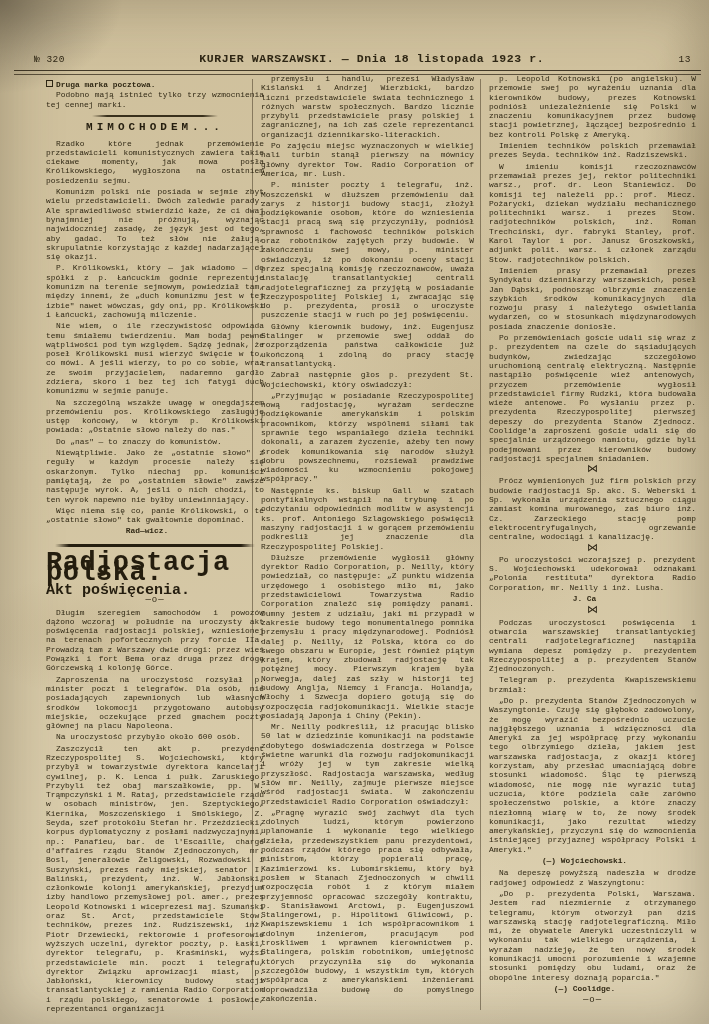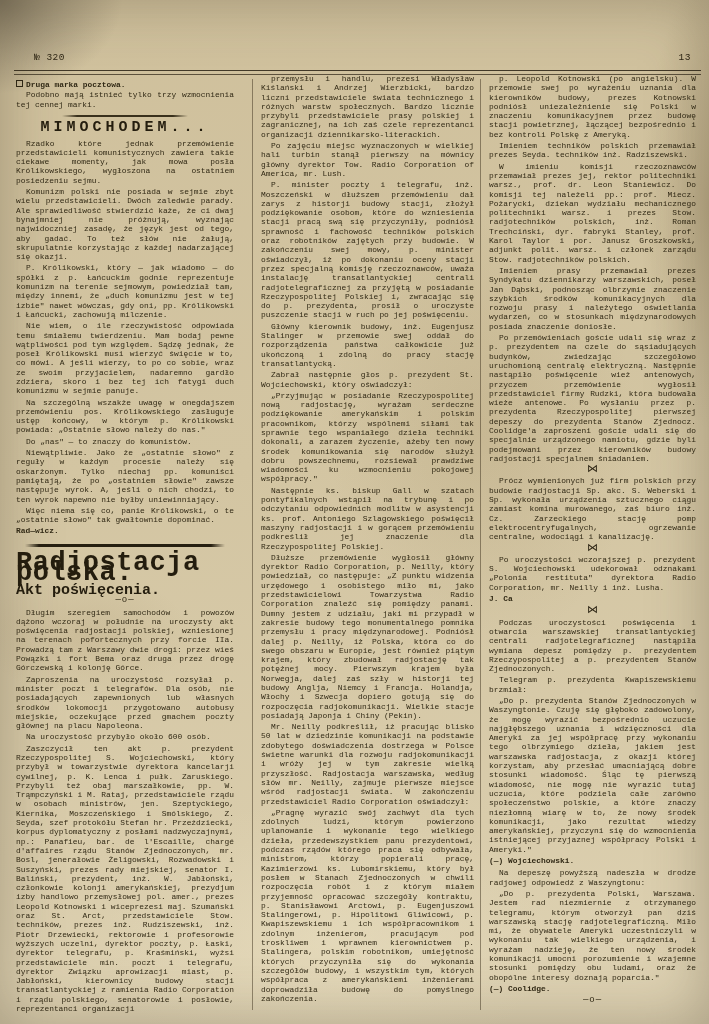--- a/index.html
+++ b/index.html
@@ -18,44 +18,45 @@
   }
   .hdr{position:absolute;top:52px;left:34px;right:18px;display:flex;justify-content:space-between;align-items:baseline;}
   .issue,.pageno{font-size:9.5px;letter-spacing:.5px;}
   .masthead{font-weight:bold;font-size:11.5px;letter-spacing:.6px;}
   .rule2{position:absolute;top:70px;left:14px;right:8px;height:3px;
     border-top:1.7px solid rgba(42,34,20,.85);border-bottom:1px solid rgba(42,34,20,.7);}
   .vsep{position:absolute;top:79px;bottom:14px;width:1px;background:rgba(62,50,30,.5);}
   #vsep1{left:252px;} #vsep2{left:480px;}
   .col{position:absolute;font-size:7.9px;line-height:9.3px;text-align:justify;
        text-rendering:optimizeLegibility;color:#312915;}
-  #col-left{left:16px;top:80px;width:218px;}
+  #col-left{left:46px;top:80px;width:218px;}
   #col-mid{left:261px;top:74px;width:213px;}
   #col-right{left:489px;top:74px;width:207px;}
   .col p{margin:0 0 2px;text-indent:10px;}
   .brief-title{font-weight:bold;text-indent:0 !important;margin-bottom:1px !important;}
   .sq{display:inline-block;width:5px;height:5px;border:1px solid #2e2614;margin-right:3px;vertical-align:baseline;}
   .divider-thin{width:58%;height:2.4px;margin:6px auto 6px;
     background:linear-gradient(90deg,transparent,#39301c 12%,#39301c 88%,transparent);}
   .divider-thick{width:92%;height:3.6px;margin:8px auto 6px;
     background:linear-gradient(90deg,transparent,#261f10 7%,#261f10 93%,transparent);}
-  .mimo-title{text-align:center;font-weight:bold;font-size:15px;letter-spacing:4px;margin:6px 0 6px;color:#241d0e;}
+  .mimo-title{text-align:center;font-weight:bold;font-size:11px;letter-spacing:4px;margin:6px 0 6px;color:#241d0e;}
   .art-title{text-align:left;font-weight:bold;font-size:27px;letter-spacing:.5px;margin:12px 0 8px;color:#241d0e;}
   .art-sub{text-align:left;font-weight:bold;font-size:15px;margin:2px 0 1px;color:#241d0e;}
   .orn{text-align:center;font-size:9px;letter-spacing:1px;margin:2px 0 6px;text-indent:0 !important;}
   .orn-bowtie{text-align:center;font-size:11px;margin:6px 0;text-indent:0 !important;color:#2a2212;}
-  .sig{text-align:left;font-weight:bold;padding-right:16px;text-indent:0 !important;margin:1px 0 3px !important;}
+  .sig{text-align:center;font-weight:bold;padding-right:16px;text-indent:0 !important;margin:1px 0 3px !important;}
 </style>
 </head>
 <body>
 
 <div id="page">
 
   <div class="hdr">
     <span class="issue">№ 320</span>
+    <span class="masthead">KURJER WARSZAWSKI. — Dnia 18 listopada 1923 r.</span>
     <span class="pageno">13</span>
   </div>
   <div class="rule2"></div>
 
   <div class="vsep" id="vsep1"></div>
   <div class="vsep" id="vsep2"></div>
 
   <div class="col" id="col-left">
     <p class="brief-title"><span class="sq"></span><span>Druga marka pocztowa.</span></p>
     <p>Podobno mają istnieć tylko trzy wzmocnienia tej cennej marki.</p>

